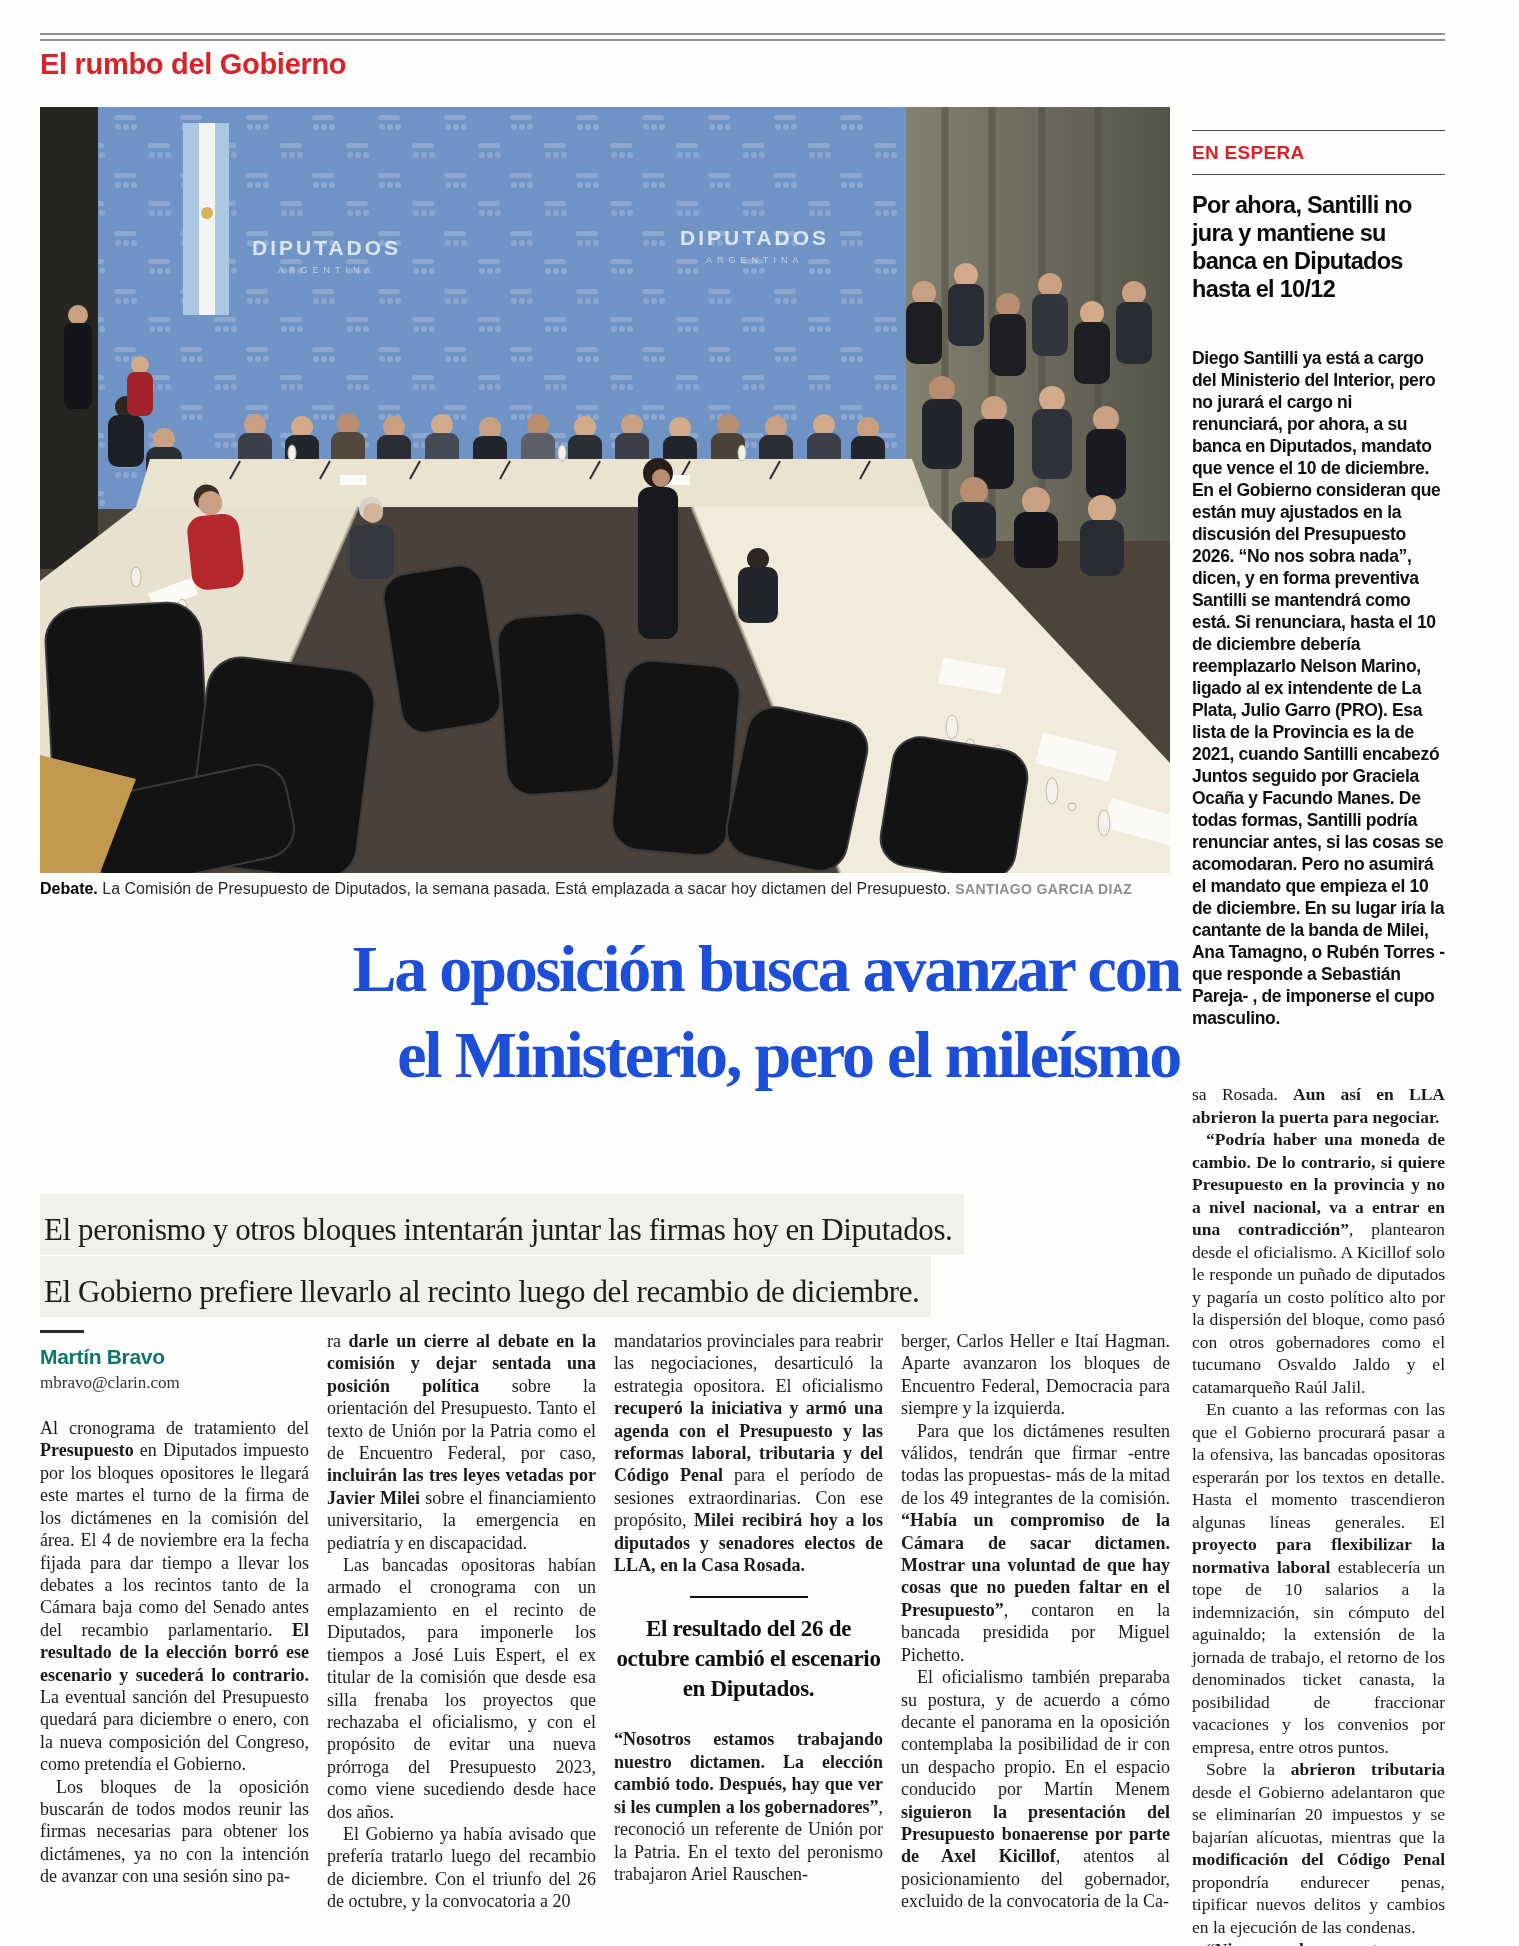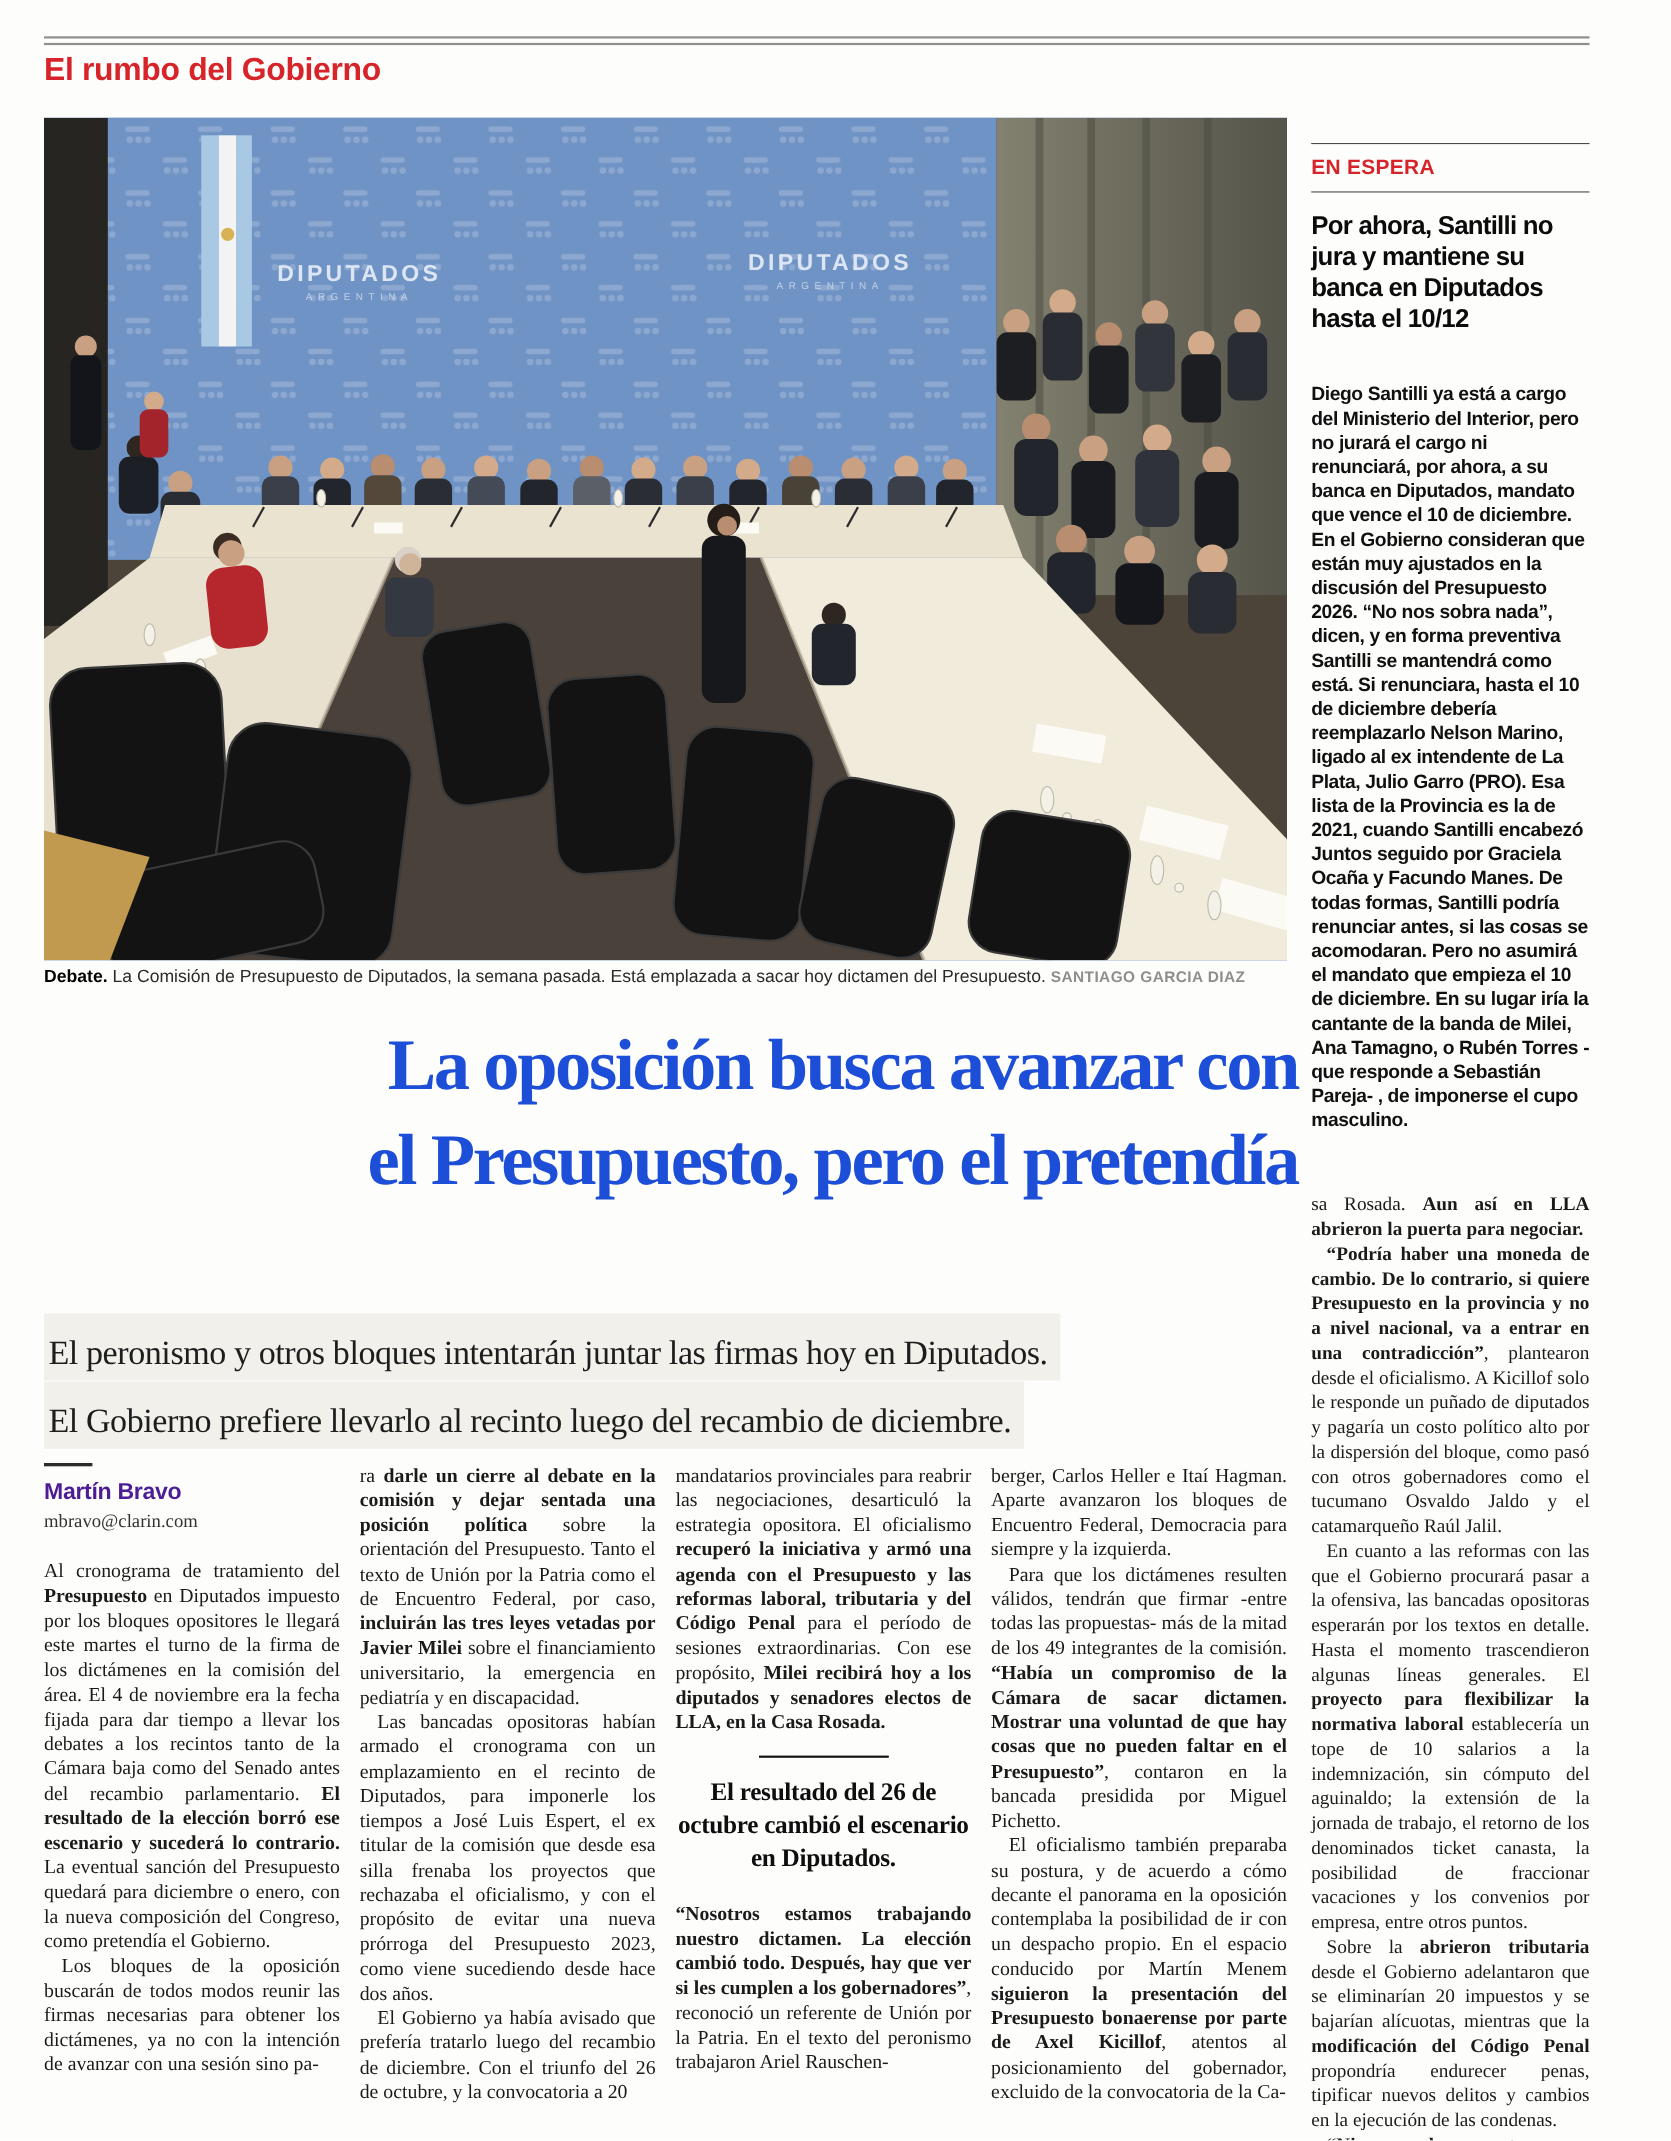--- a/index.html
+++ b/index.html
@@ -31,21 +31,21 @@
 
   .columns { position:absolute; left:40px; top:1330px; width:1130px; height:604px;
              display:grid; grid-template-columns:repeat(4,1fr); column-gap:18px; overflow:hidden; }
   .col { font:18px/22.4px "Liberation Serif", serif; color:#1a1a1a; text-align:justify; }
   .col p.para, .sb-cont p.para { margin:0; }
   p.indent { text-indent:16px; }
   .bold { font-weight:700; }
 
   .byline { margin-bottom:22px; }
   .byline-rule { width:44px; height:3px; background:#2b2b2b; margin-bottom:12px; }
-  .author { font:700 21px/1.15 "Liberation Sans", sans-serif; color:#4c1d95; letter-spacing:-0.3px; }
+  .author { font:700 21px/1.15 "Liberation Sans", sans-serif; color:#0f766e; letter-spacing:-0.3px; }
   .email  { font:17px/1.35 "Liberation Serif", serif; color:#333; margin-top:3px; }
 
   .pq-rule { width:118px; height:2px; background:#111; margin:20px auto 16px; }
   p.pullquote { font:700 23px/30px "Liberation Serif", serif; text-align:center;
                 margin:0 2px 24px; color:#0e0e0e; letter-spacing:-0.3px; text-indent:0; }
 
   .sidebar { position:absolute; left:1192px; top:130px; width:253px; }
   .sb-rule { height:0; border-top:1.5px solid #4a4a4a; }
   .sb-kicker { font:700 19px/1 "Liberation Sans", sans-serif; color:#d6242a;
                letter-spacing:0.3px; margin:12px 0; }
@@ -339,21 +339,21 @@
       <polygon points="0,648 96,672 60,766 0,766" fill="#c29a4f"></polygon>
     </svg>
   </figure>
 
   <div class="caption">
     <span class="lead">Debate.</span><span> La Comisión de Presupuesto de Diputados, la semana pasada. Está emplazada a sacar hoy dictamen del Presupuesto. </span><span class="credit">SANTIAGO GARCIA DIAZ</span>
   </div>
 
   <h1 class="headline">
     <span class="hl">La oposición busca avanzar con</span>
-    <span class="hl">el Presupuesto, pero el pretendía</span>
+    <span class="hl">el Ministerio, pero el mileísmo</span>
   </h1>
 
   <div class="deck">
     <span class="deck-line">El peronismo y otros bloques intentarán juntar las firmas hoy en Diputados.</span><br>
     <span class="deck-line">El Gobierno prefiere llevarlo al recinto luego del recambio de diciembre.</span>
   </div>
 
   <div class="columns">
     <div class="col">
       <div class="byline">

